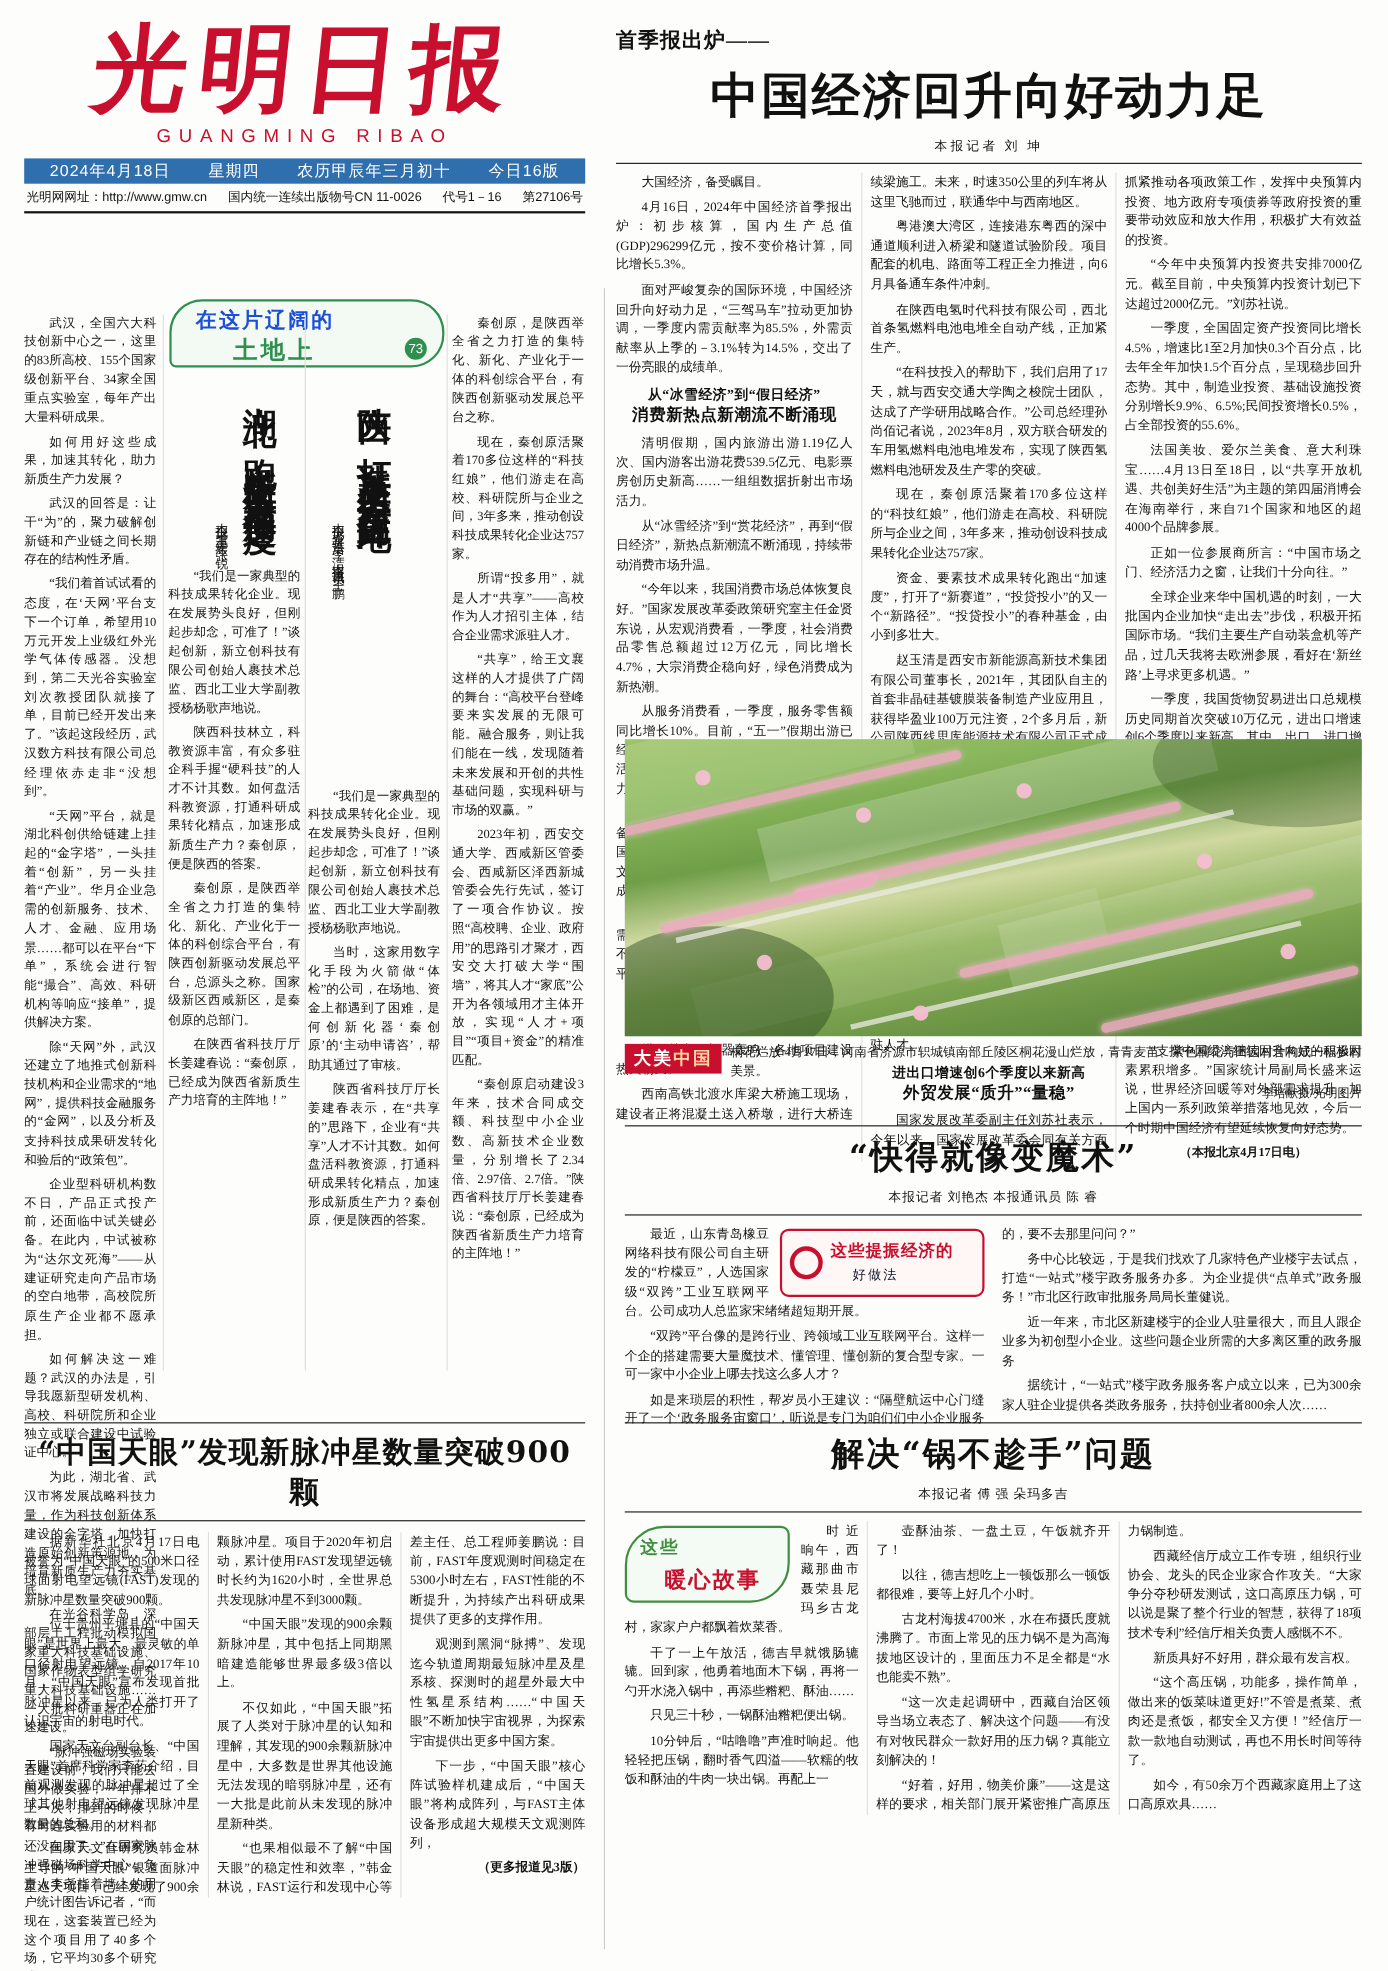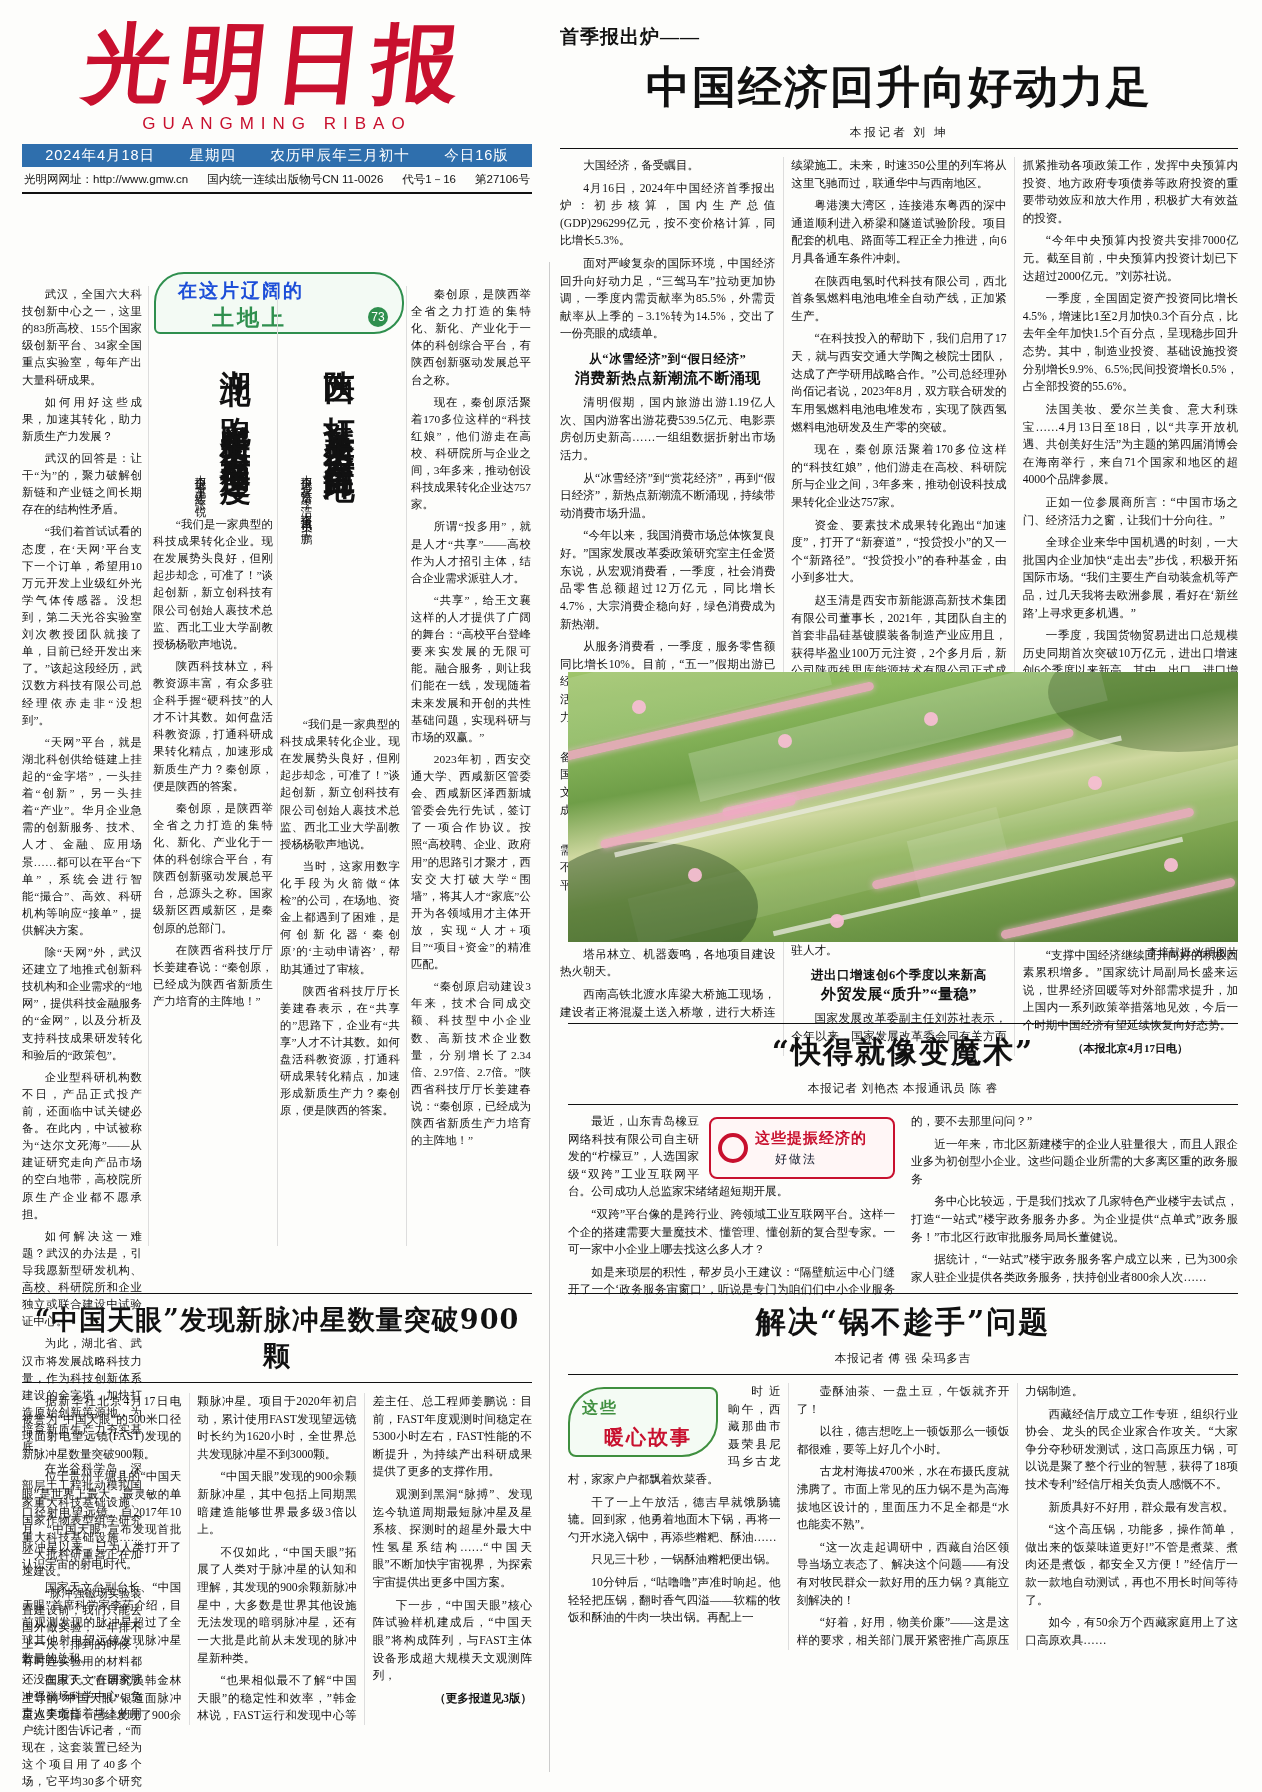--- a/index.html
+++ b/index.html
@@ -408,39 +408,45 @@
       <div class="road" style="left:40px;top:122px;width:520px;"></div>
       <div class="road" style="left:200px;top:212px;width:420px;"></div>
       <div class="tree" style="left:64px;top:28px;"></div>
       <div class="tree" style="left:210px;top:62px;"></div>
       <div class="tree" style="left:356px;top:40px;"></div>
       <div class="tree" style="left:520px;top:104px;"></div>
       <div class="tree" style="left:120px;top:196px;"></div>
       <div class="tree" style="left:596px;top:186px;"></div>
       <div class="tree" style="left:262px;top:242px;"></div>
     </div>
+    <div class="cap-row">
+      <div class="badge-dm">
+        <span>大美</span><span class="w">中国</span>
+      </div>
+      <div class="cap-txt">桐花烂放 4月17日，河南省济源市轵城镇南部丘陵区桐花漫山烂放，青青麦苗、紫色桐花与田园村舍构成一幅乡村美景。</div>
+    </div>
     <div class="cap-credit">李培献摄/光明图片</div>
   </div>
 
   <div class="magic">
     <div class="rule-thin"></div>
     <div class="magic-title">“快得就像变魔术”</div>
     <div class="magic-by">本报记者 刘艳杰 本报通讯员 陈 睿</div>
     <div class="rule-thin"></div>
     <div class="cols2 body-txt">
       <div class="stamp">
         <div class="gear"></div>
         <div class="t1">这些提振经济的</div>
         <div class="t2">好做法</div>
       </div>
       <p>最近，山东青岛橡豆网络科技有限公司自主研发的“柠檬豆”，人选国家级“双跨”工业互联网平台。公司成功人总监家宋绪绪超短期开展。</p>
       <p>“双跨”平台像的是跨行业、跨领域工业互联网平台。这样一个企的搭建需要大量魔技术、懂管理、懂创新的复合型专家。一可一家中小企业上哪去找这么多人才？</p>
       <p>如是来琐层的积性，帮岁员小王建议：“隔壁航运中心门缝开了一个‘政务服务宙窗口’，听说是专门为咱们们中小企业服务的，要不去那里问问？”</p>
+      <p>务中心比较远，于是我们找欢了几家特色产业楼宇去试点，打造“一站式”楼宇政务服务办多。为企业提供“点单式”政务服务！”市北区行政审批服务局局长董健说。</p>
       <p>近一年来，市北区新建楼宇的企业人驻量很大，而且人跟企业多为初创型小企业。这些问题企业所需的大多离区重的政务服务</p>
-      <p>务中心比较远，于是我们找欢了几家特色产业楼宇去试点，打造“一站式”楼宇政务服务办多。为企业提供“点单式”政务服务！”市北区行政审批服务局局长董健说。</p>
       <p>据统计，“一站式”楼宇政务服务客户成立以来，已为300余家人驻企业提供各类政务服务，扶持创业者800余人次……</p>
     </div>
   </div>
 
   <div class="pot">
     <div class="rule-thin"></div>
     <div class="pot-title">解决“锅不趁手”问题</div>
     <div class="pot-by">本报记者 傅 强 朵玛多吉</div>
     <div class="rule-thin"></div>
     <div class="cols3 body-txt">

